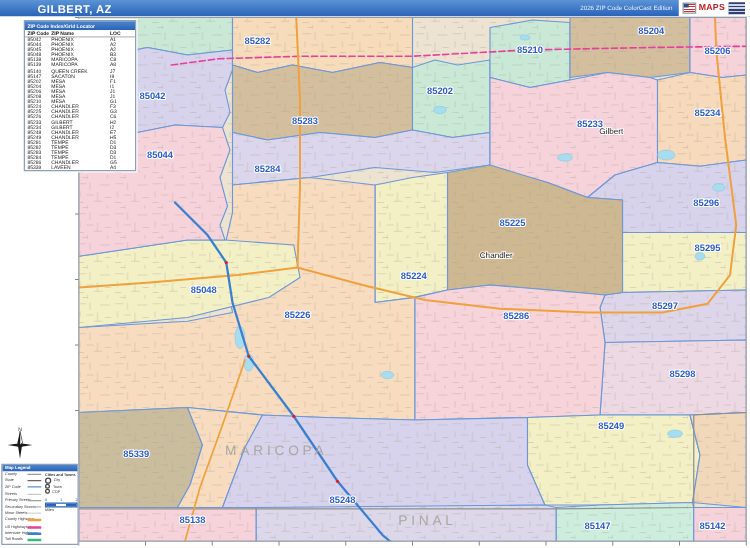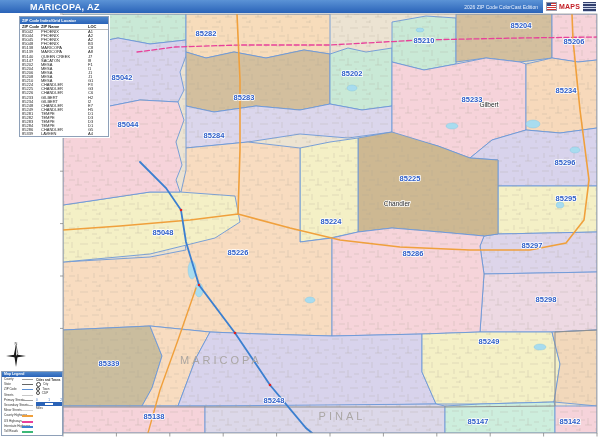--- a/index.html
+++ b/index.html
@@ -49,21 +49,21 @@
   #scale .bar{width:24px;height:2px;border:0.5px solid #2a63b8;background:
       repeating-linear-gradient(90deg,#2a63b8 0 8px,#fff 8px 16px);}
   #scale .nums{display:flex;justify-content:space-between;width:26px;font-size:3px;color:#2a63b8;}
 </style>
 </head>
 <body>
 
 <div id="page">
 
   <div id="hdr">
-    <span id="hdr-title">MARICOPA, AZ</span>
+    <span id="hdr-title">GILBERT, AZ</span>
     <span id="hdr-edition">2026 ZIP Code ColorCast Edition</span>
   </div>
   <div id="logo">
     <span class="flag"></span>
     <span class="maps">MAPS</span>
     <span class="addr"></span>
   </div>
 
   <div id="map"><svg width="600" height="438" viewBox="0 0 600 438">
         <defs>

